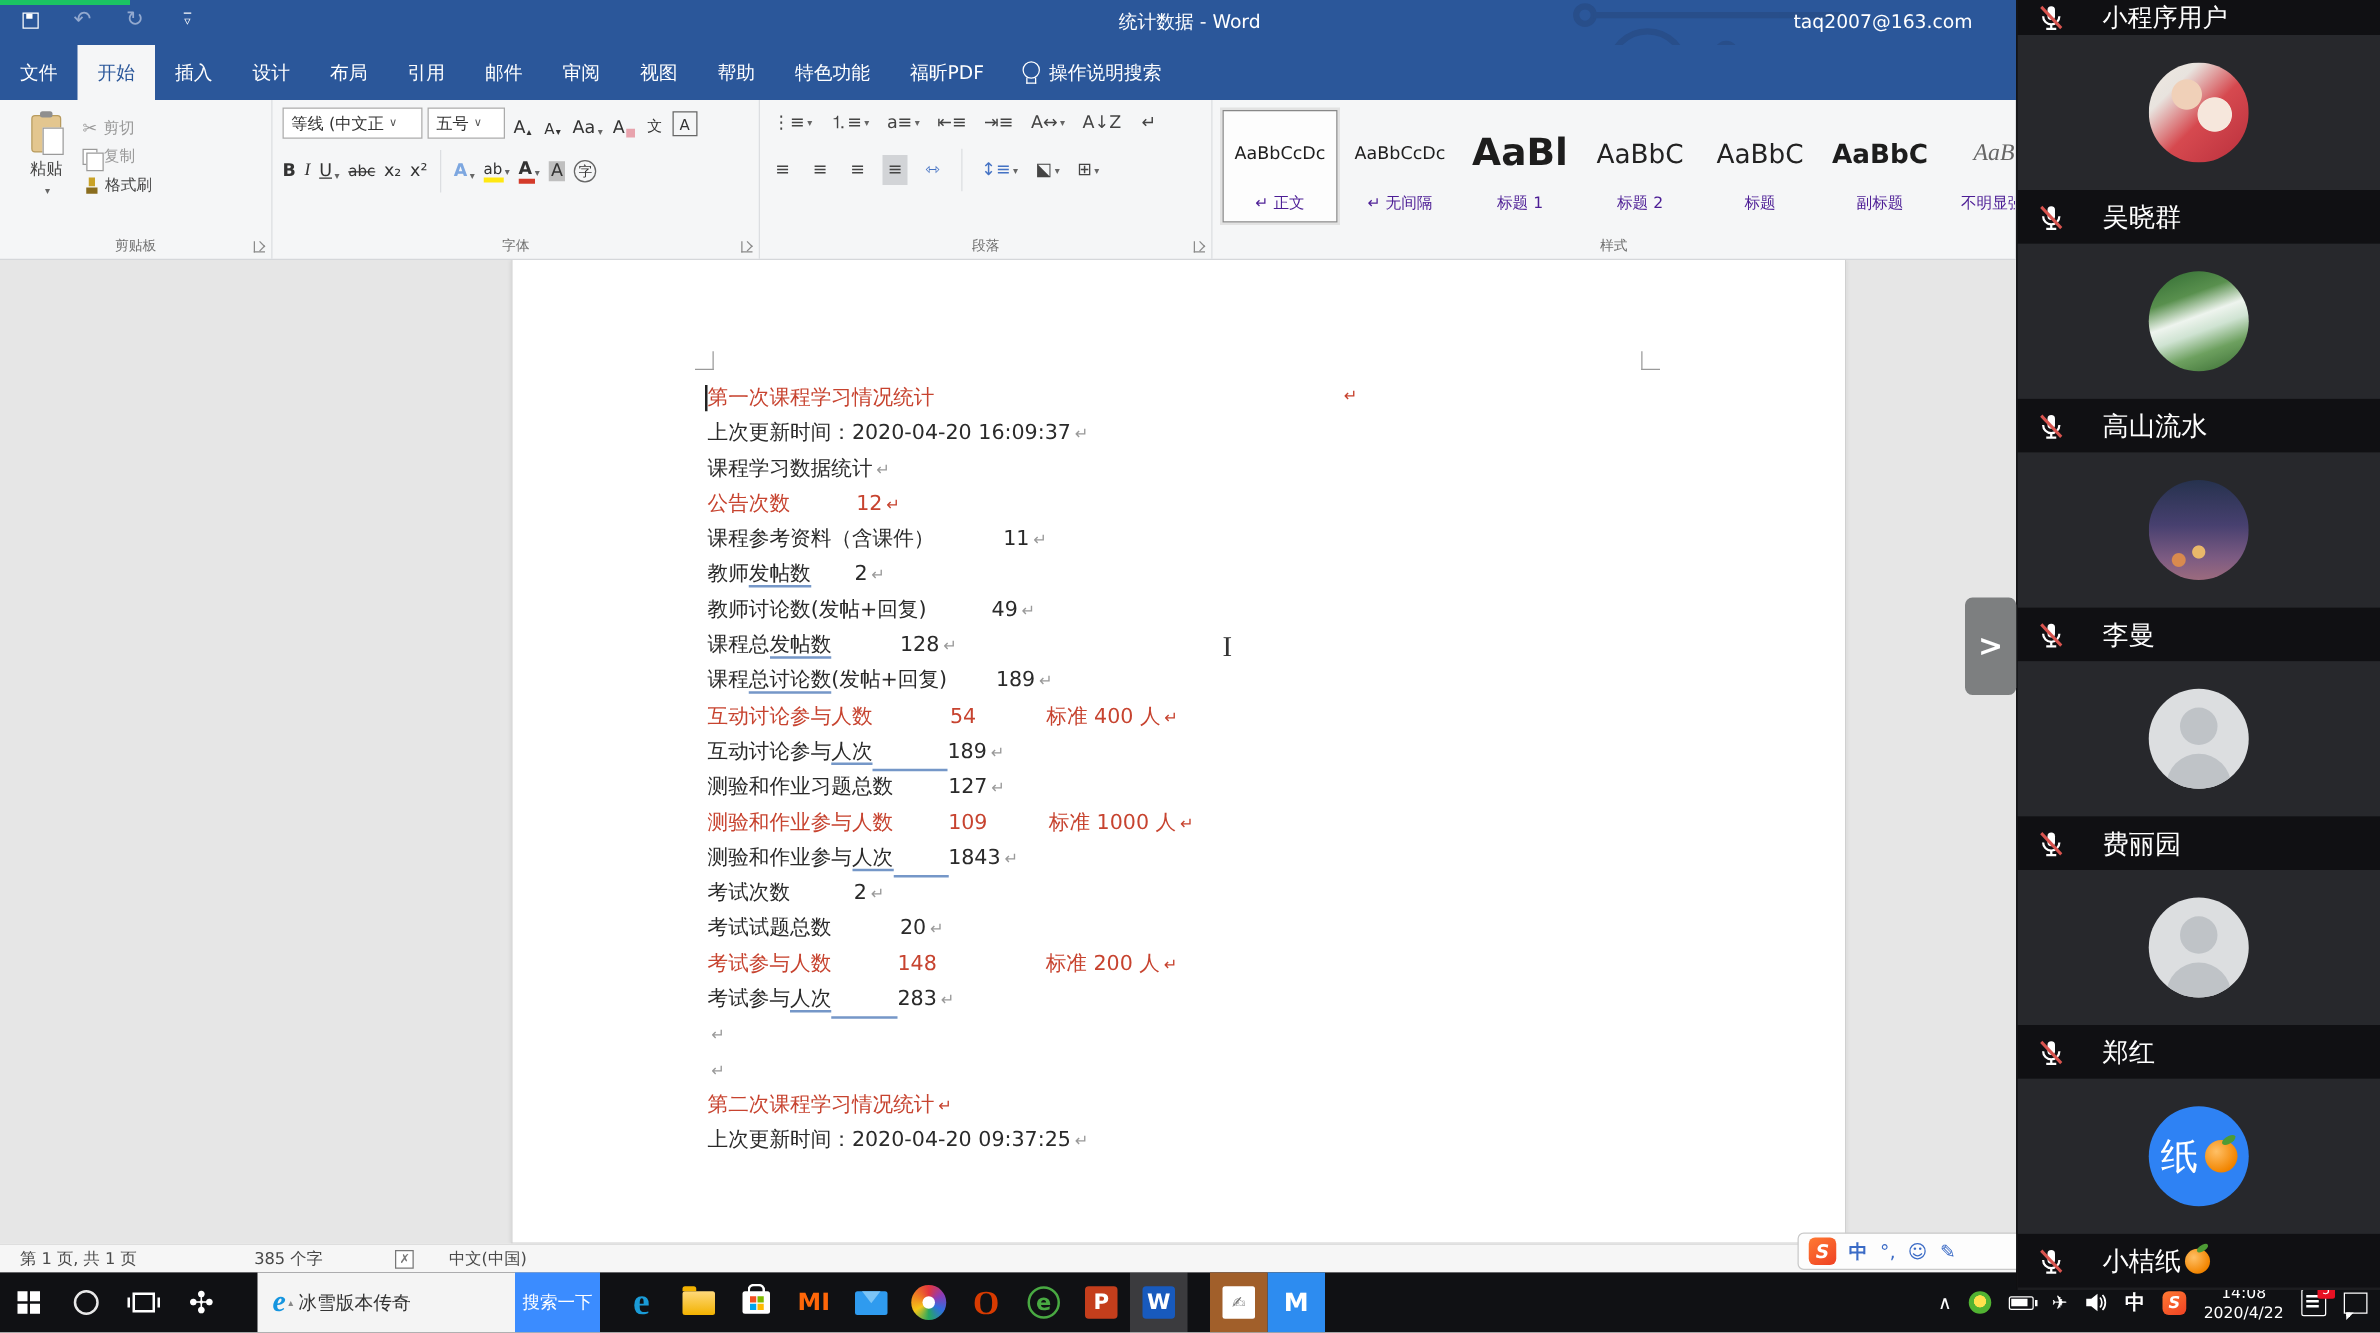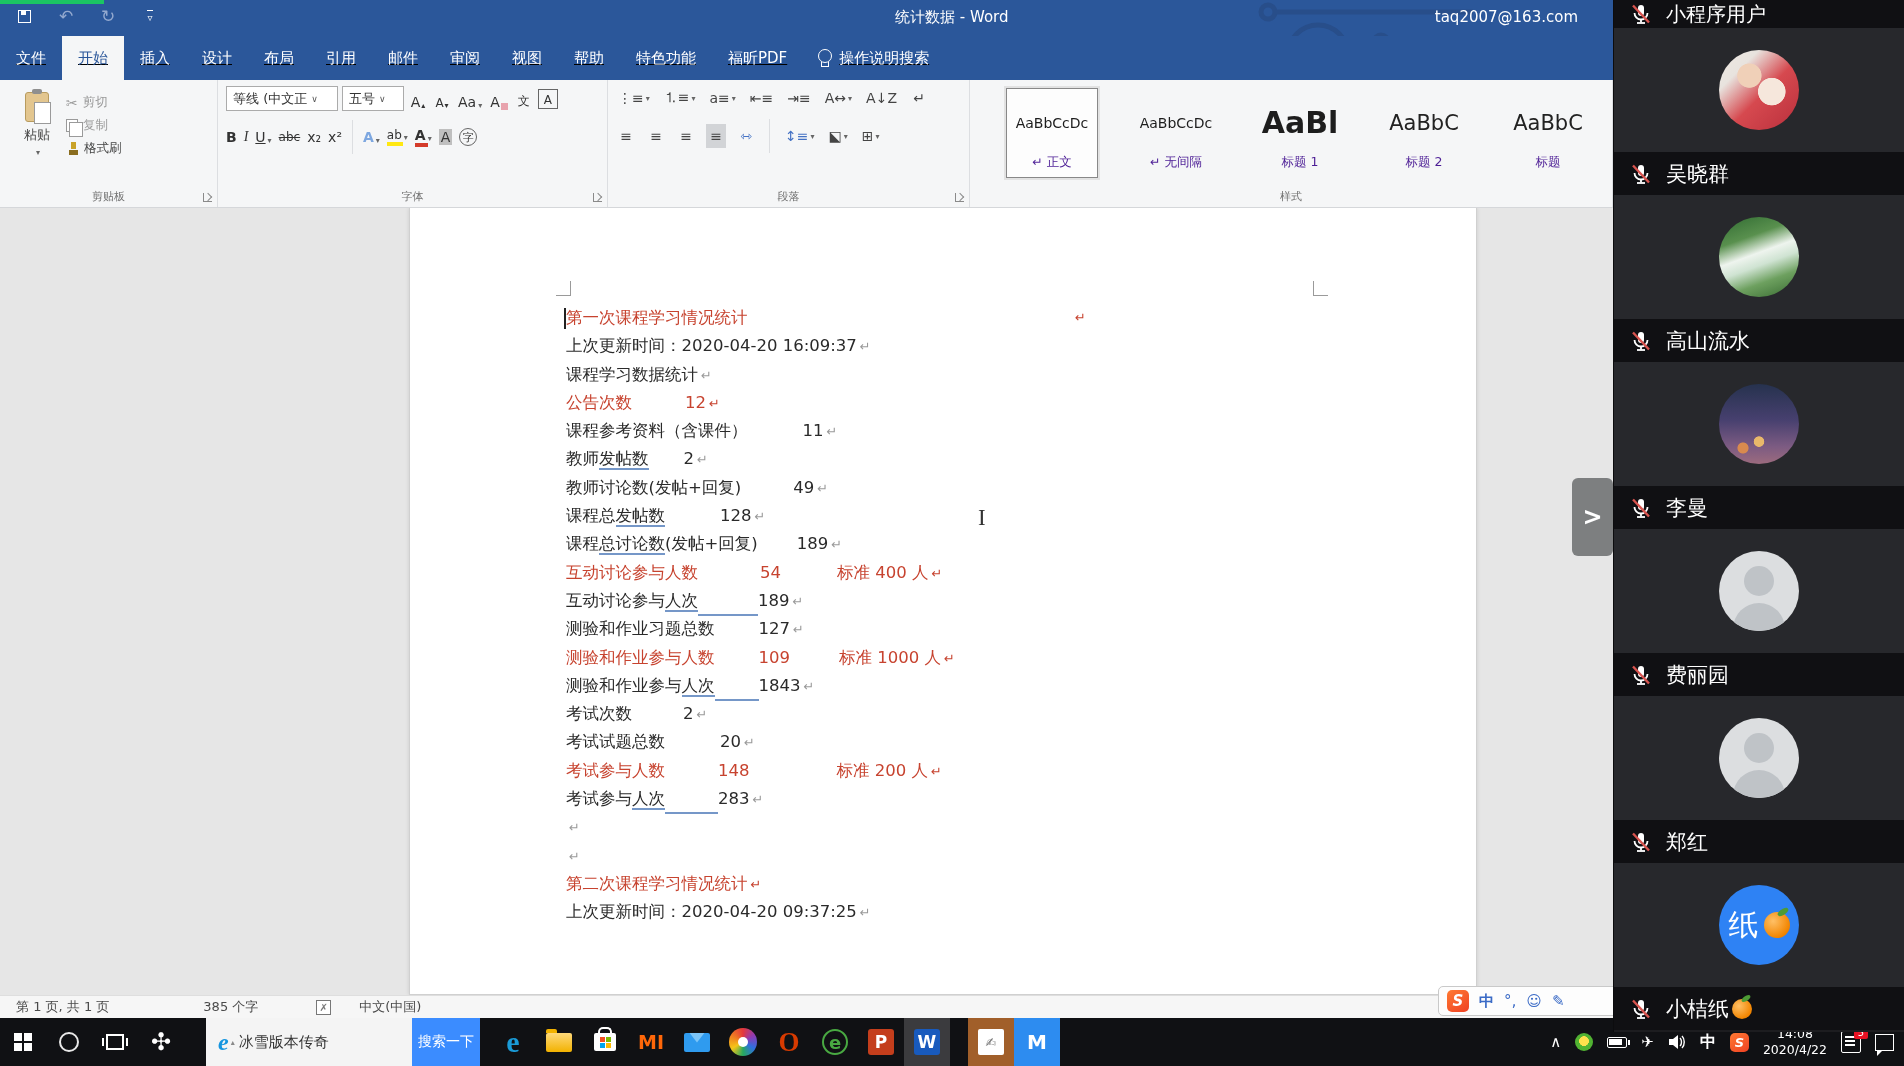--- a/index.html
+++ b/index.html
@@ -15,21 +15,21 @@
   .qat .qi { width:20px; height:22px; display:flex; align-items:center; justify-content:center; font-size:17px; color:#fff; }
   .qi.dim { color:#93a9cf; }
   .save-sq { width:13px; height:13px; border:1.5px solid #fff; position:relative; }
   .save-sq::before { content:""; position:absolute; left:2px; top:0; width:5px; height:4px; background:#fff; }
   .qat-caret { font-size:10px; color:#fff; border-top:1px solid #fff; padding-top:1px; }
   .title-text { position:absolute; left:895px; top:8px; font-size:15px; white-space:nowrap; }
   .account-text { position:absolute; right:35px; top:8px; font-size:15px; white-space:nowrap; }
   .deco { position:absolute; right:0; top:0; pointer-events:none; }
   .share-strip { position:absolute; left:0; top:0; width:104px; height:4px; background:#1bc463; z-index:200; }
 
-  .tabsrow { position:absolute; left:0; top:36px; width:1613px; height:44px; background:#2b579a; display:flex; align-items:flex-end;text-decoration:underline; }
+  .tabsrow { position:absolute; left:0; top:36px; width:1613px; height:44px; background:#2b579a; display:flex; align-items:flex-end; }
   .tab { height:44px; line-height:44px; padding:0 16px; font-size:15px; color:#fff; cursor:default; white-space:nowrap; }
   .tab.active { background:#f5f6f7; color:#2b579a; }
   .tab-search { display:flex; align-items:center; gap:8px; color:#fff; font-size:15px; height:44px; padding:0 14px; }
   .bulb { width:14px; height:18px; position:relative; }
   .bulb::before { content:""; position:absolute; left:1px; top:0; width:12px; height:12px; border:1.5px solid #fff; border-radius:50%; }
   .bulb::after { content:""; position:absolute; left:4px; bottom:0; width:6px; height:4px; border-left:1.5px solid #fff; border-right:1.5px solid #fff; border-bottom:1.5px solid #fff; }
 
   .ribbon { position:absolute; left:0; top:80px; width:1613px; height:128px; background:#f5f6f7; border-bottom:1px solid #d5d7da; display:flex; }
   .rgroup { position:relative; height:100%; border-right:1px solid #dcdee1; padding:6px 6px 18px 8px; }
   .glabel { position:absolute; bottom:3px; left:0; right:0; text-align:center; font-size:11px; color:#707070; }
@@ -82,21 +82,21 @@
   .g-para { width:362px; }
   .para-row { display:flex; align-items:center; gap:10px; font-size:14px; color:#444; }
   .para-row + .para-row { margin-top:9px; }
   .pbtn { display:inline-flex; align-items:center; min-width:20px; justify-content:center; height:24px; padding:0 2px; }
   .pbtn.active { background:#d2d4d7; }
   .blue-ic { color:#4472c4; }
 
   
   .g-styles { flex:1; overflow:hidden; }
   .gallery { display:flex; gap:4px; height:92px; align-items:stretch; padding-top:2px; }
-  .scard { width:92px; min-width:92px; display:flex; flex-direction:column; align-items:center; justify-content:flex-end; padding:4px 2px 6px; border:1px solid transparent;margin-left:28px; }
+  .scard { width:92px; min-width:92px; display:flex; flex-direction:column; align-items:center; justify-content:flex-end; padding:4px 2px 6px; border:1px solid transparent; }
   .scard.selected { border:1px solid #888; background:#fdfdfd; box-shadow:0 0 0 2px #e2e2e2; }
   .sprev { flex:1; display:flex; align-items:center; justify-content:center; width:100%; overflow:hidden; color:#1d1d1d; white-space:nowrap; }
   .slab { font-size:12.5px; color:#4c1d95; margin-top:2px; white-space:nowrap; }
   .p-body { font-size:14px; }
   .p-h1 { font-size:30px; font-weight:bold; }
   .p-h2 { font-size:21px; color:#222; }
   .p-sub { font-size:21px; font-weight:bold; }
   .p-em { font-size:19px; font-style:italic; color:#666; font-family:"Liberation Serif",serif; }
 
   
@@ -178,21 +178,21 @@
   .clock { text-align:center; font-size:12.5px; line-height:16px; }
   .notif { width:20px; height:22px; border:1.5px solid #fff; border-radius:2px; position:relative; }
   .notif::before { content:""; position:absolute; left:3px; top:4px; width:10px; height:1.5px; background:#fff; box-shadow:0 4px 0 #fff, 0 8px 0 #fff; }
   .badge { position:absolute; right:-8px; top:-7px; background:#e81123; color:#fff; font-size:10px; min-width:14px; height:14px; border-radius:2px; display:flex; align-items:center; justify-content:center; padding:0 2px; }
   .actioncenter { width:19px; height:17px; border:1.5px solid #fff; position:relative; }
   .actioncenter::after { content:""; position:absolute; left:1px; bottom:-6px; border:3px solid transparent; border-top-color:#fff; border-left-color:#fff; }
 
   
   .sidebar { position:absolute; right:0; top:0; width:291px; height:1032px; background:#1d1d20; z-index:60; overflow:hidden; border-left:1px solid #0c0c0e; }
   .vtile { width:100%; height:124px; background:#27282c; position:relative; display:flex; align-items:center; justify-content:center; }
-  .nbar { width:100%; height:43px; background:#101013; display:flex; align-items:center; gap:12px; padding-left:14px; color:#fff; font-size:21px; white-space:nowrap; overflow:hidden; }
+  .nbar { width:100%; height:43px; background:#101013; display:flex; align-items:center; gap:28px; padding-left:14px; color:#fff; font-size:21px; white-space:nowrap; overflow:hidden; }
   .nbar.first { height:28px; font-size:20px; }
   .micwrap { width:26px; height:26px; flex:none; display:flex; align-items:center; justify-content:center; }
   .avatar { width:80px; height:80px; border-radius:50%; overflow:hidden; position:relative; flex:none; }
   .av-photo_mother_baby { background:radial-gradient(circle at 66% 52%, #f6e7dc 0 20%, rgba(0,0,0,0) 21%), radial-gradient(circle at 38% 32%, #f0d0b8 0 16%, rgba(0,0,0,0) 17%), linear-gradient(135deg,#efe9e2 0%,#e8e3de 25%,#d6494f 55%,#b92f3c 100%); }
   .av-waterfall { background:linear-gradient(160deg,#2f6a31 0%,#59904e 28%,#eef4ee 46%,#cfe3d2 58%,#6da05f 75%,#35682f 100%); }
   .av-castle { background:radial-gradient(circle at 50% 72%, #e9b86a 0 7%, rgba(0,0,0,0) 8%), radial-gradient(circle at 30% 80%, #d98a4e 0 6%, rgba(0,0,0,0) 7%), linear-gradient(180deg,#26324e 0%,#47406f 45%,#7c5b82 78%,#9c6b7e 100%); }
   .av-silhouette { background:#dcdee0; }
   .av-silhouette::before { content:""; position:absolute; width:30px; height:30px; background:#bfc3c7; border-radius:50%; left:25px; top:15px; }
   .av-silhouette::after { content:""; position:absolute; width:52px; height:34px; background:#bfc3c7; border-radius:26px 26px 0 0; left:14px; bottom:-6px; }
   .av-blue_badge { background:#2e82f4; display:flex; align-items:center; justify-content:center; gap:2px; color:#fff; font-size:30px; }

